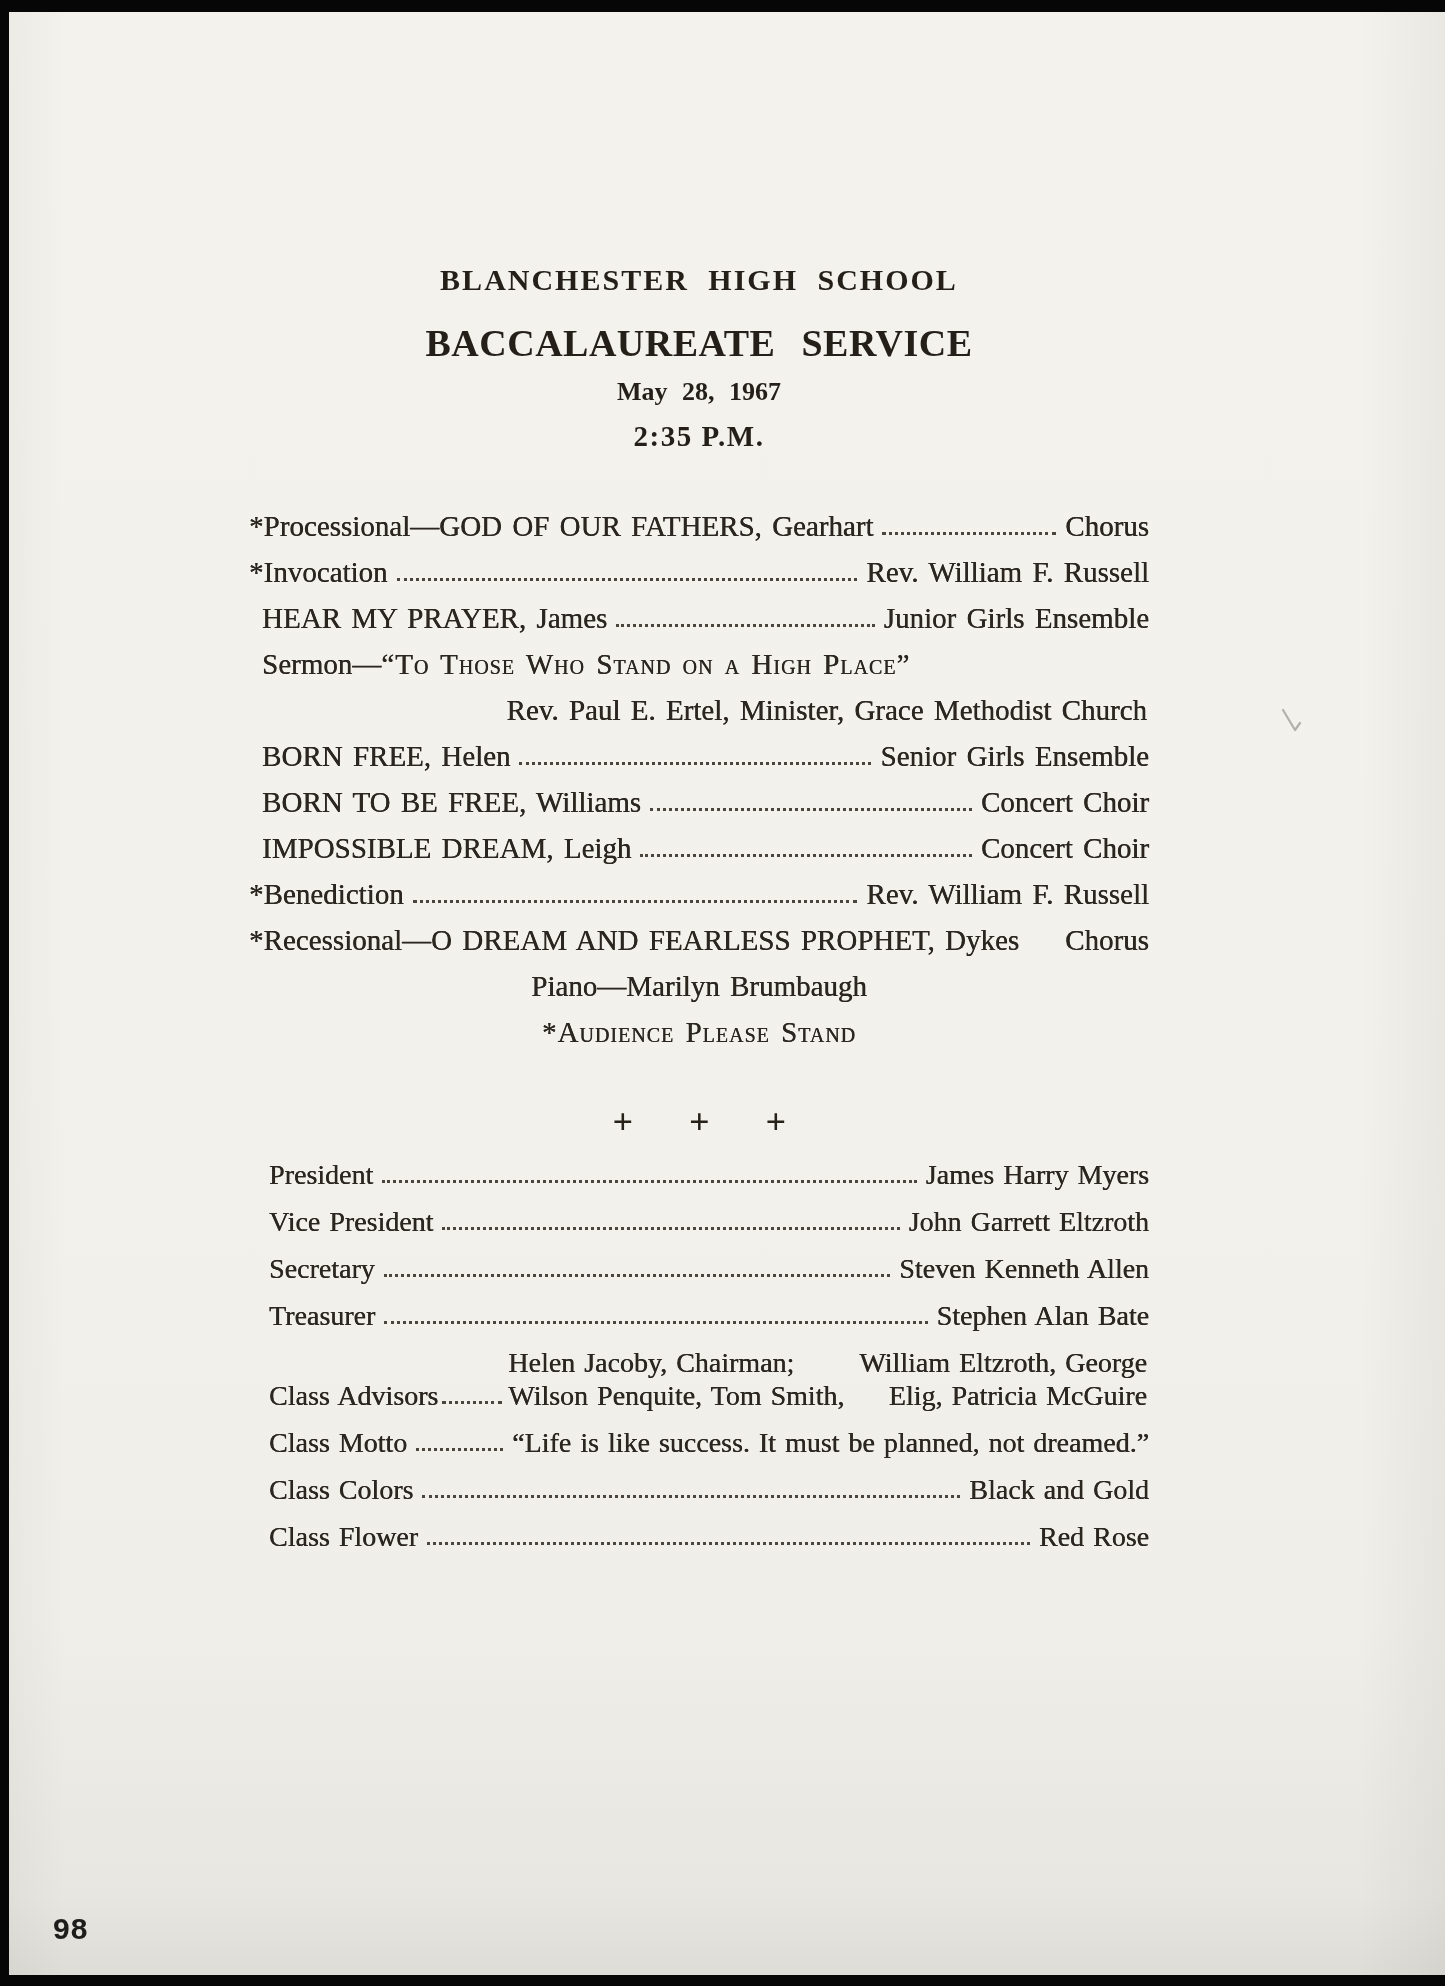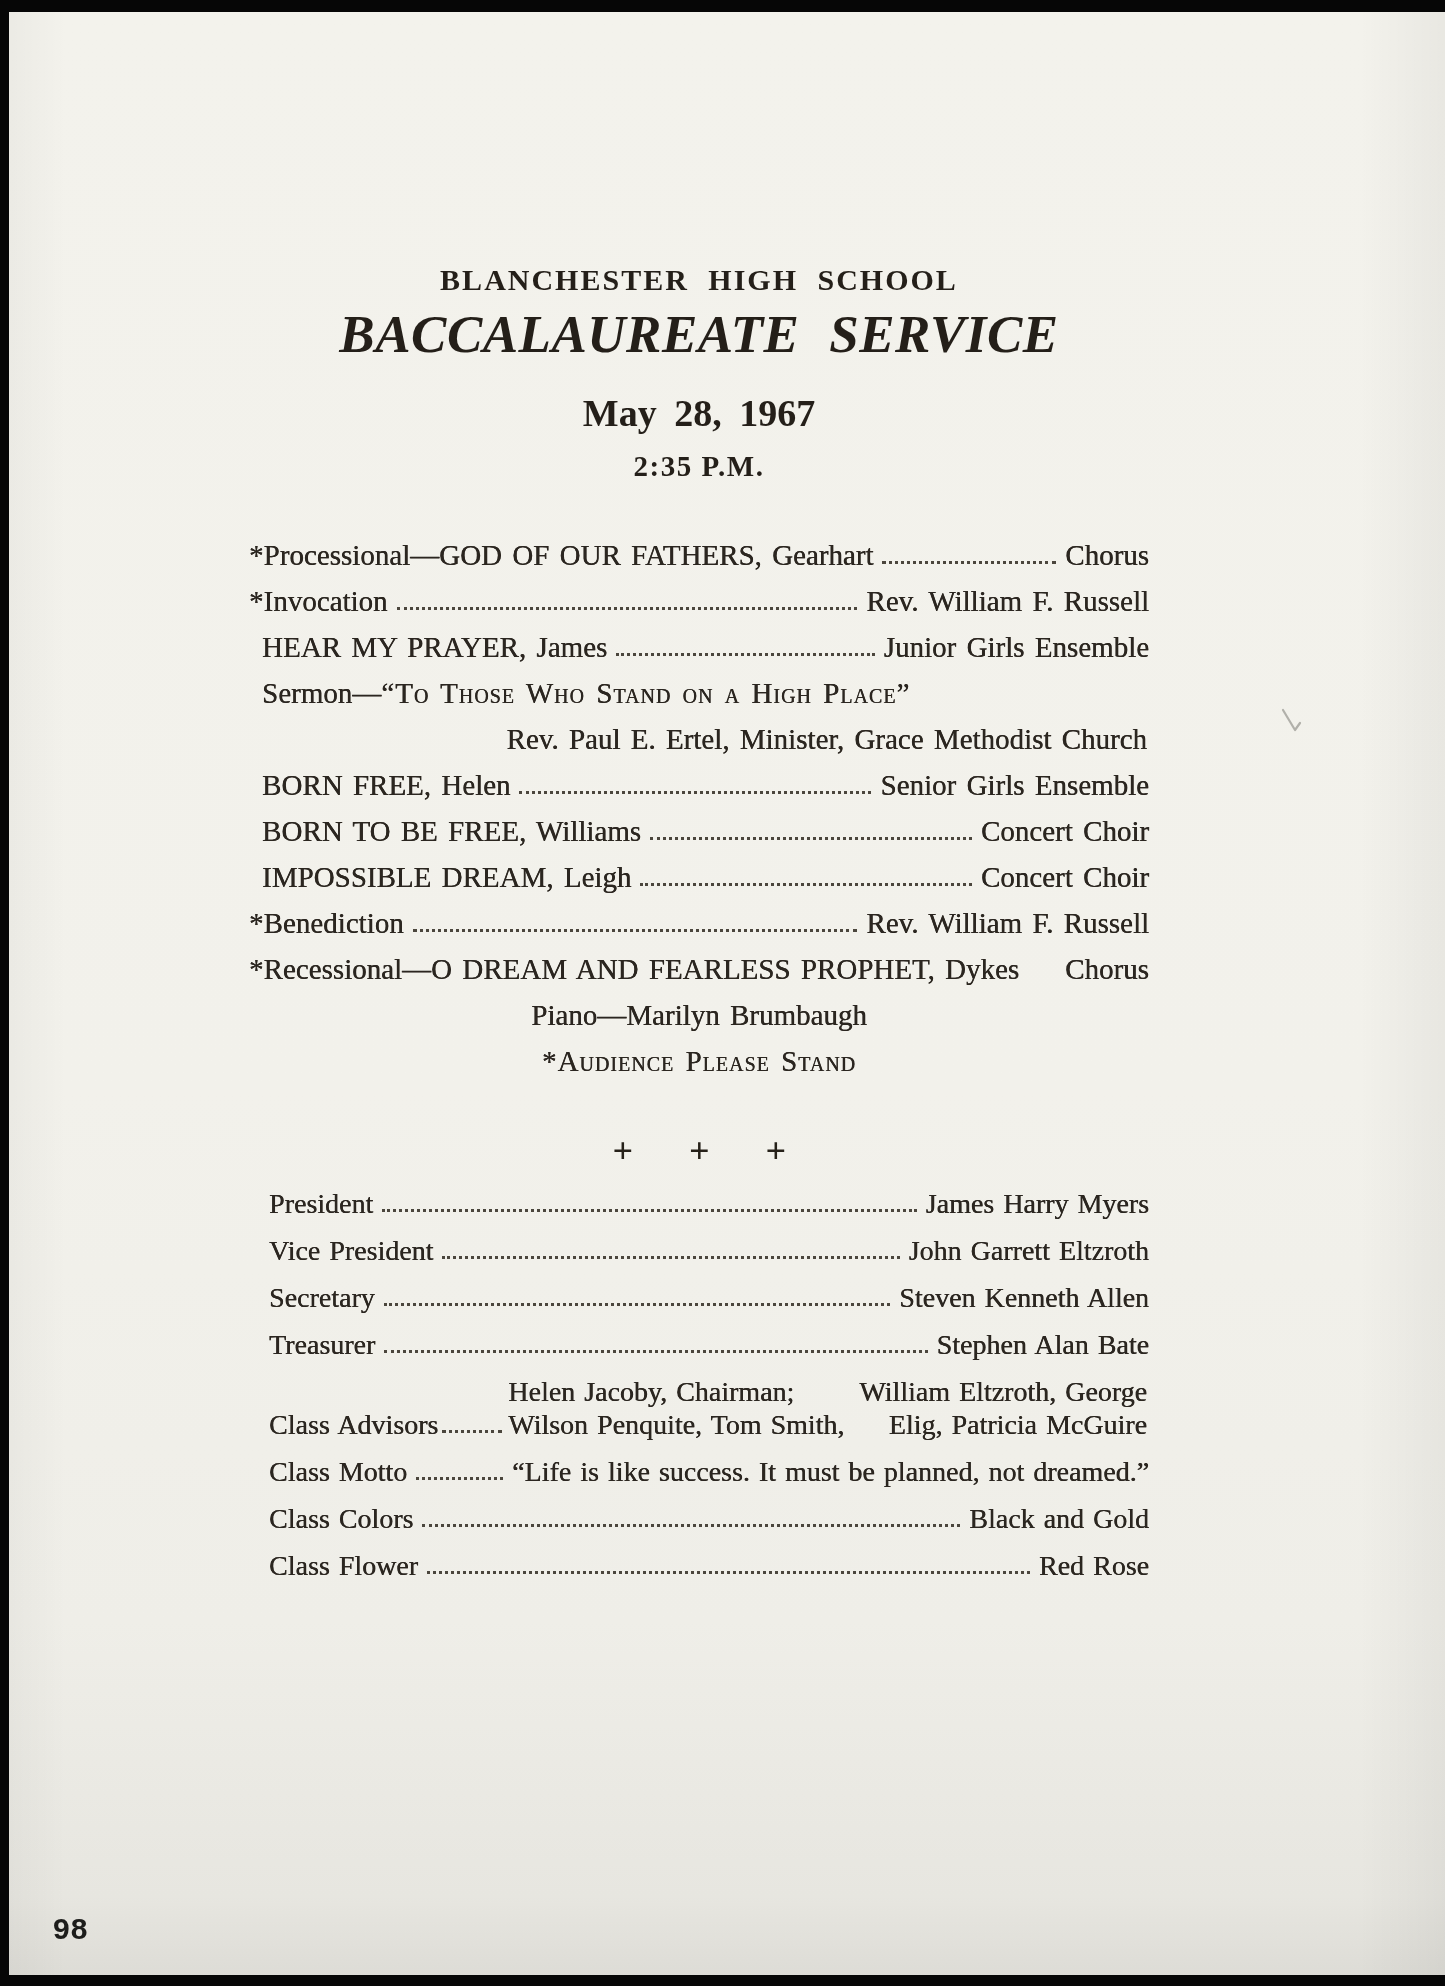--- a/index.html
+++ b/index.html
@@ -14,22 +14,22 @@
       linear-gradient(90deg, rgba(0,0,0,0.03) 0%, rgba(0,0,0,0) 4%, rgba(0,0,0,0) 94%, rgba(0,0,0,0.045) 100%),
       linear-gradient(180deg, #f3f2ec 0%, #f2f1eb 55%, #efeee8 82%, #e7e6e0 96%, #dddcd6 100%);
     overflow:hidden;
     font-family:"Liberation Serif","DejaVu Serif",serif;
     color:#2b2620;
   }
   .content{position:absolute;left:240px;top:0;width:900px;}
   .center{text-align:center;}
   .hdr{font-weight:bold;color:#241f19;}
   .school{margin-top:250px;font-size:30px;letter-spacing:2px;word-spacing:10px;line-height:1.2;}
-  .maintitle{margin-top:6px;font-size:53px;letter-spacing:.5px;word-spacing:16px;line-height:1.15;font-style:italic;}
-  .date{margin-top:26px;font-size:38px;word-spacing:8px;line-height:1.2;}
+  .maintitle{margin-top:24px;font-size:38px;letter-spacing:.5px;word-spacing:16px;line-height:1.15;}
+  .date{margin-top:10px;font-size:26px;word-spacing:8px;line-height:1.2;}
   .time{margin-top:12px;font-size:29px;letter-spacing:1.5px;line-height:1.2;}
 
   .program{margin-top:56px;font-size:29px;word-spacing:3px;}
   .program, .officers{text-shadow:.35px .15px 0 currentColor;}
   .prow{display:flex;align-items:flex-end;line-height:33px;margin-bottom:13px;}
   .pleft{white-space:nowrap;padding-left:13px;}
   .starred .pleft{padding-left:0;}
   .pright{white-space:nowrap;}
   .it{}
   .sc{font-variant:small-caps;letter-spacing:1px;}

